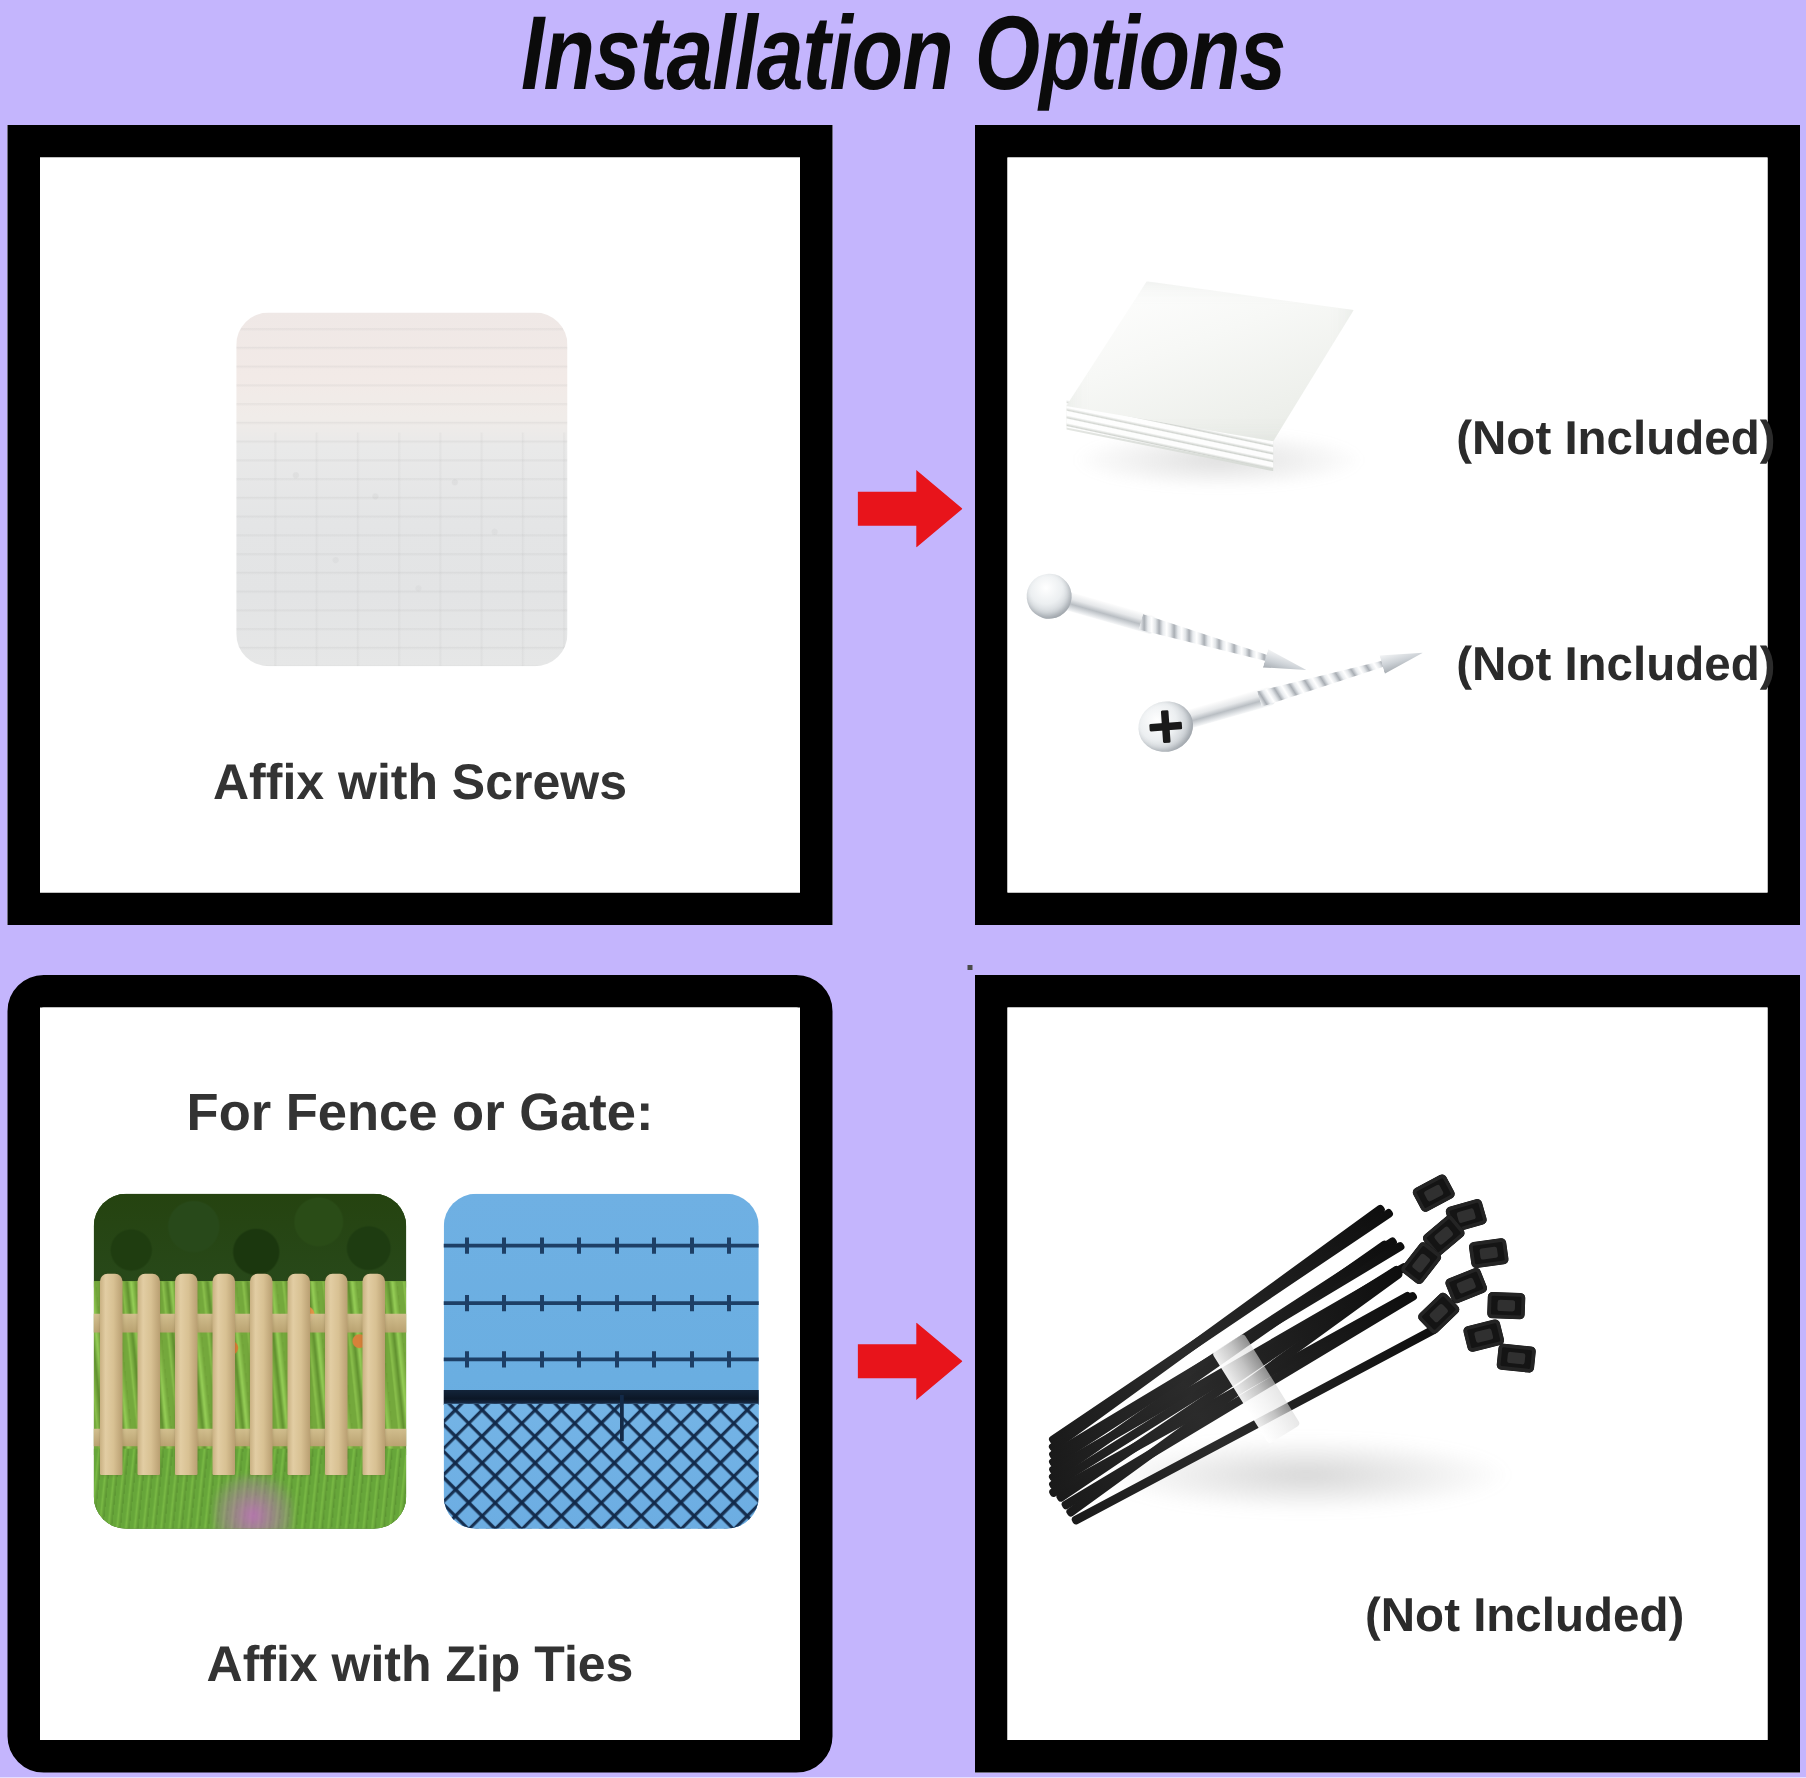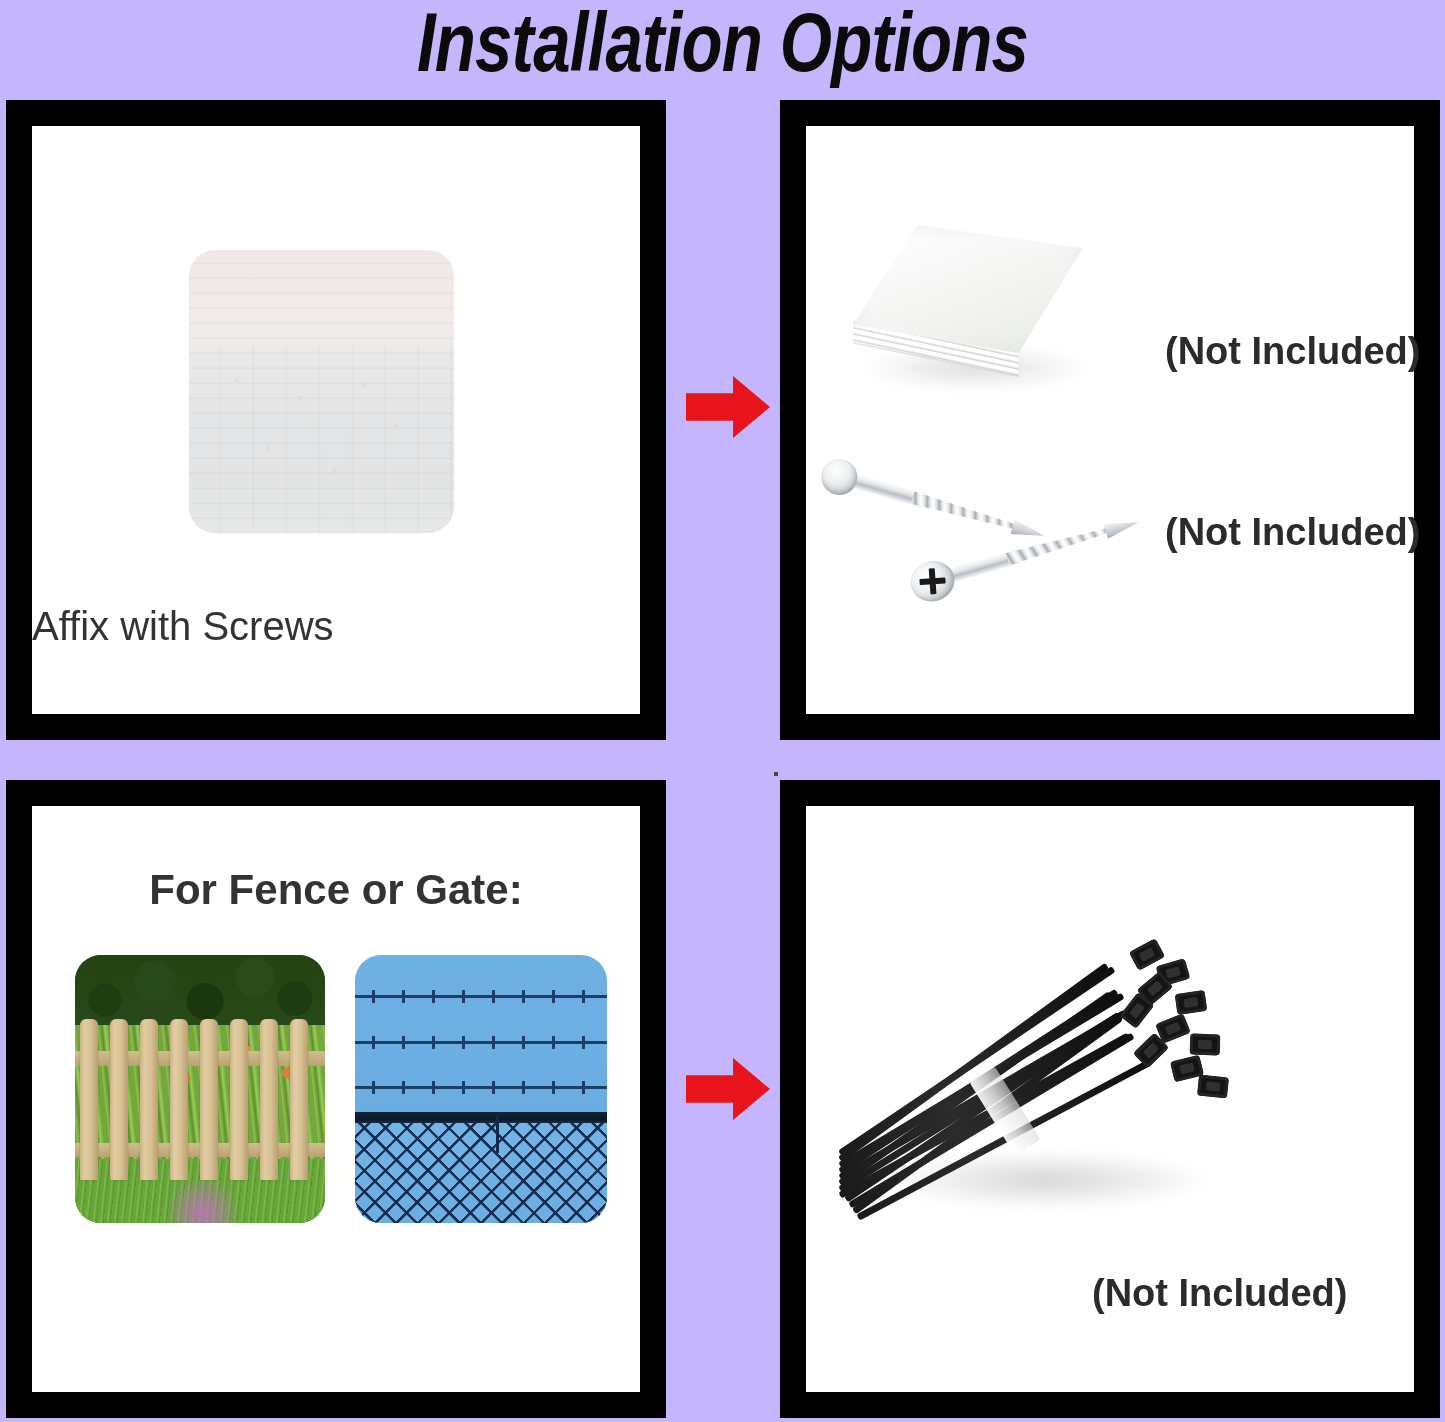--- a/index.html
+++ b/index.html
@@ -47,41 +47,41 @@
   }
   .panel-inner {
     position: relative;
     width: 100%;
     height: 100%;
     background: #ffffff;
     overflow: hidden;
   }
   .panel-tl { left: 6px;   top: 100px;  width: 660px;  height: 640px; }
   .panel-tr { left: 780px; top: 100px;  width: 660px;  height: 640px; }
-  .panel-bl { left: 6px;   top: 780px;  width: 660px;  height: 638px; }
+  .panel-bl { left: 6px;   top: 780px;  width: 660px;  height: 638px; border-radius: 29px; }
   .panel-br { left: 780px; top: 780px;  width: 660px;  height: 638px; }
 
   
   .panel-heading {
     position: absolute;
     left: 0;
     width: 100%;
     text-align: center;
     font-weight: bold;
     font-size: 42px;
     line-height: 48px;
     color: #333333;
     white-space: nowrap;
   }
   .caption {
     position: absolute;
     left: 0;
     width: 100%;
-    text-align: left;
-    font-weight: normal;
+    text-align: center;
+    font-weight: bold;
     font-size: 40px;
     line-height: 52px;
     color: #333333;
     white-space: nowrap;
   }
   .side-note {
     position: absolute;
     font-weight: bold;
     font-size: 38px;
     line-height: 42px;
@@ -495,20 +495,21 @@
   </div>
 
   <div class="side-note" style="left:1165px; top:330px;">(Not Included)</div>
 
   <div class="side-note" style="left:1165px; top:511px;">(Not Included)</div>
 
   <div class="panel panel-bl">
     <div class="panel-inner">
       <div class="panel-heading" style="top:60px;">For Fence or Gate:</div>
 
+      <div class="caption" style="top:500px;">Affix with Zip Ties</div>
     </div>
   </div>
 
   <div class="photo photo-fence">
     <div class="fence-sky"></div>
     <div class="fence-hedge"></div>
     <div class="fence-foliage"></div>
     <div class="fence-bloom"></div>
     <div class="fence-grass"></div>
     <div class="fence-path"></div>

